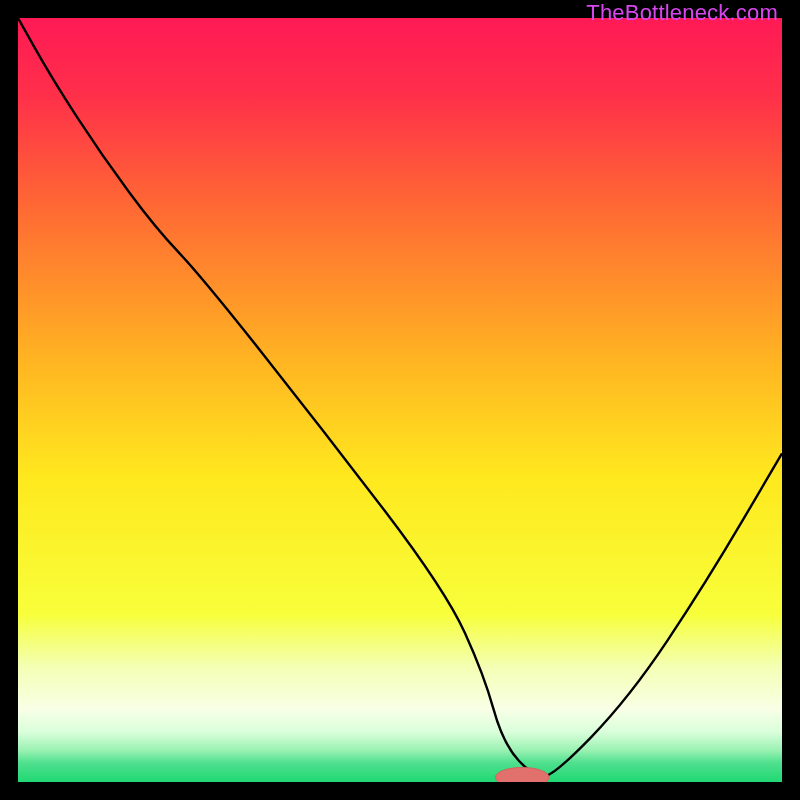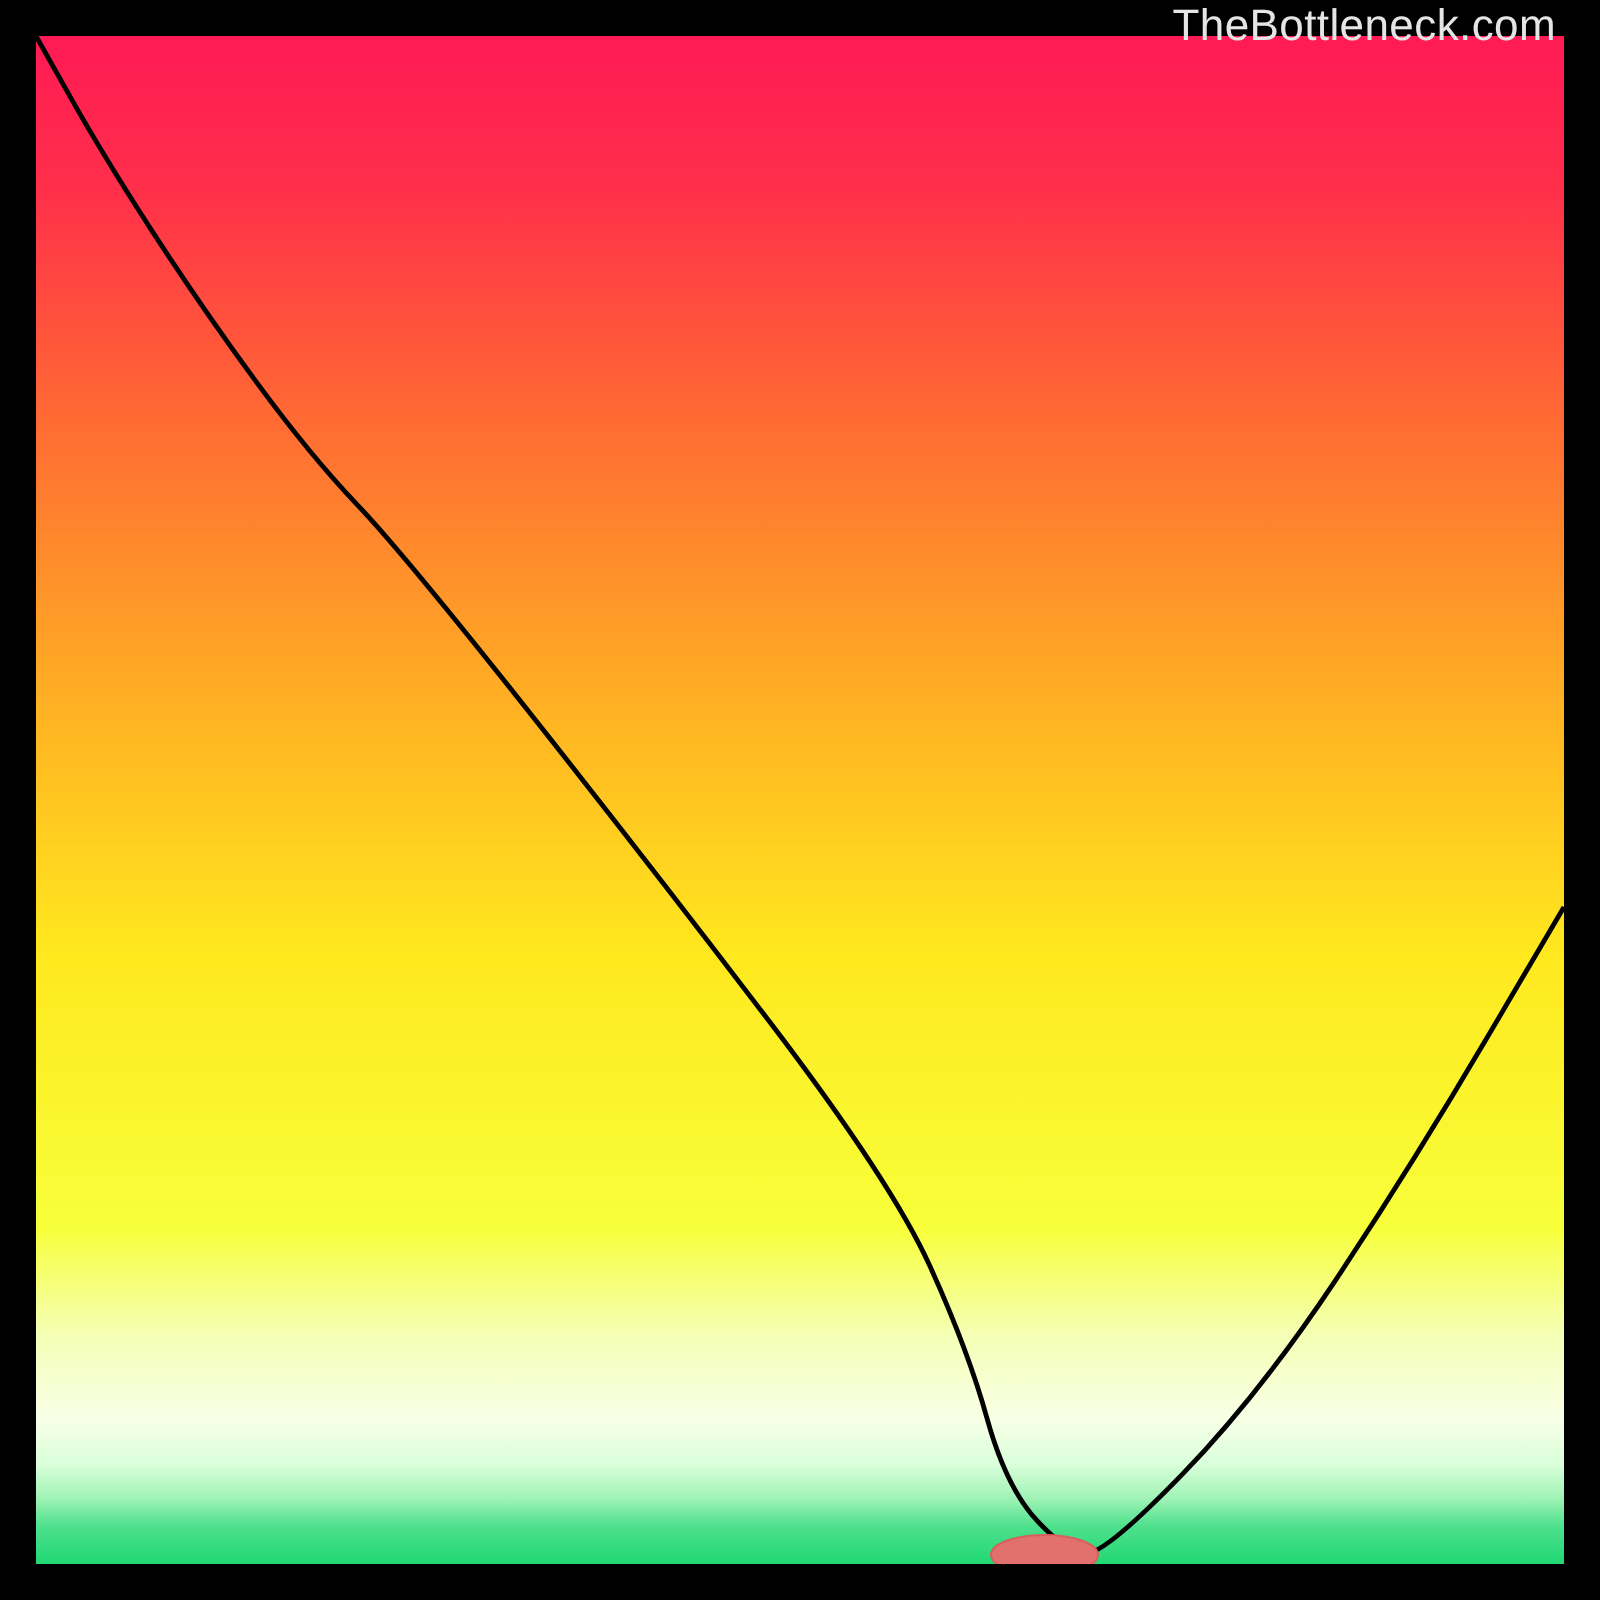--- a/index.html
+++ b/index.html
@@ -24,21 +24,21 @@
     top: 0;
     width: 764px;
     height: 764px;
   }
   .watermark {
     position: absolute;
     top: 0px;
     right: 22px;
     font-family: Arial, Helvetica, sans-serif;
     font-size: 22px;
-    color: #e5e5e5;
+    color: #d946ef;
     letter-spacing: 0.2px;
     text-align: center;
   }
   svg { display: block; }
 </style>
 </head>
 <body>
 
 <div class="frame">
   <svg class="plot" viewBox="0 0 764 764">

